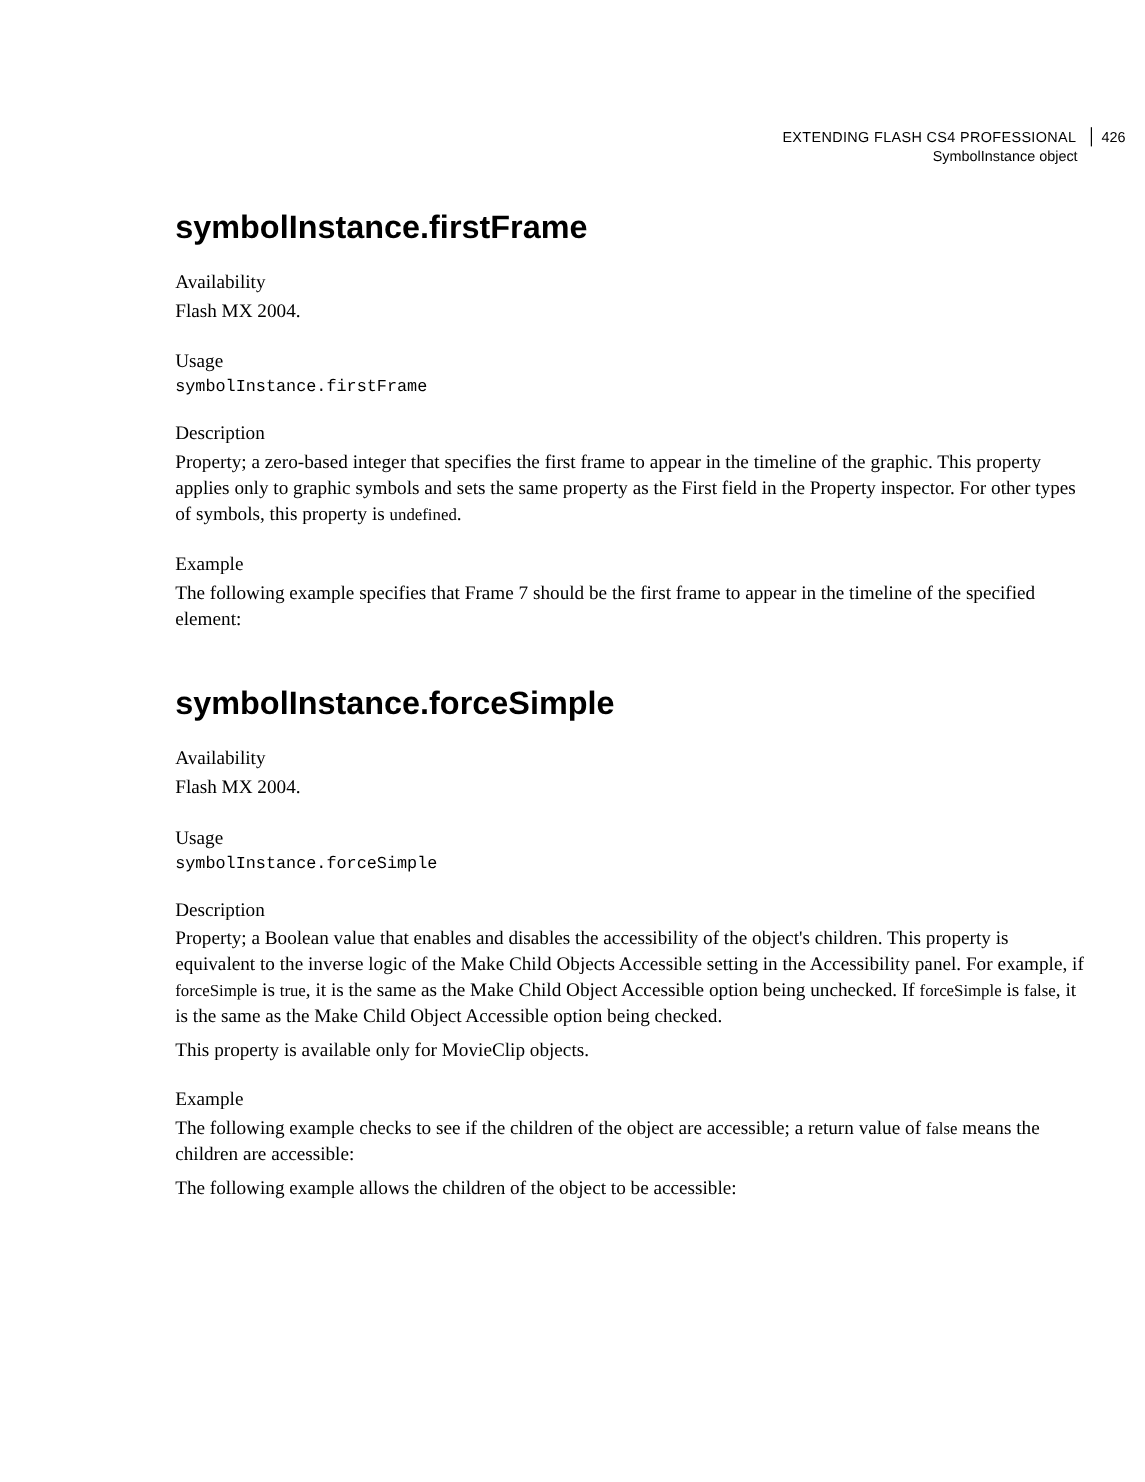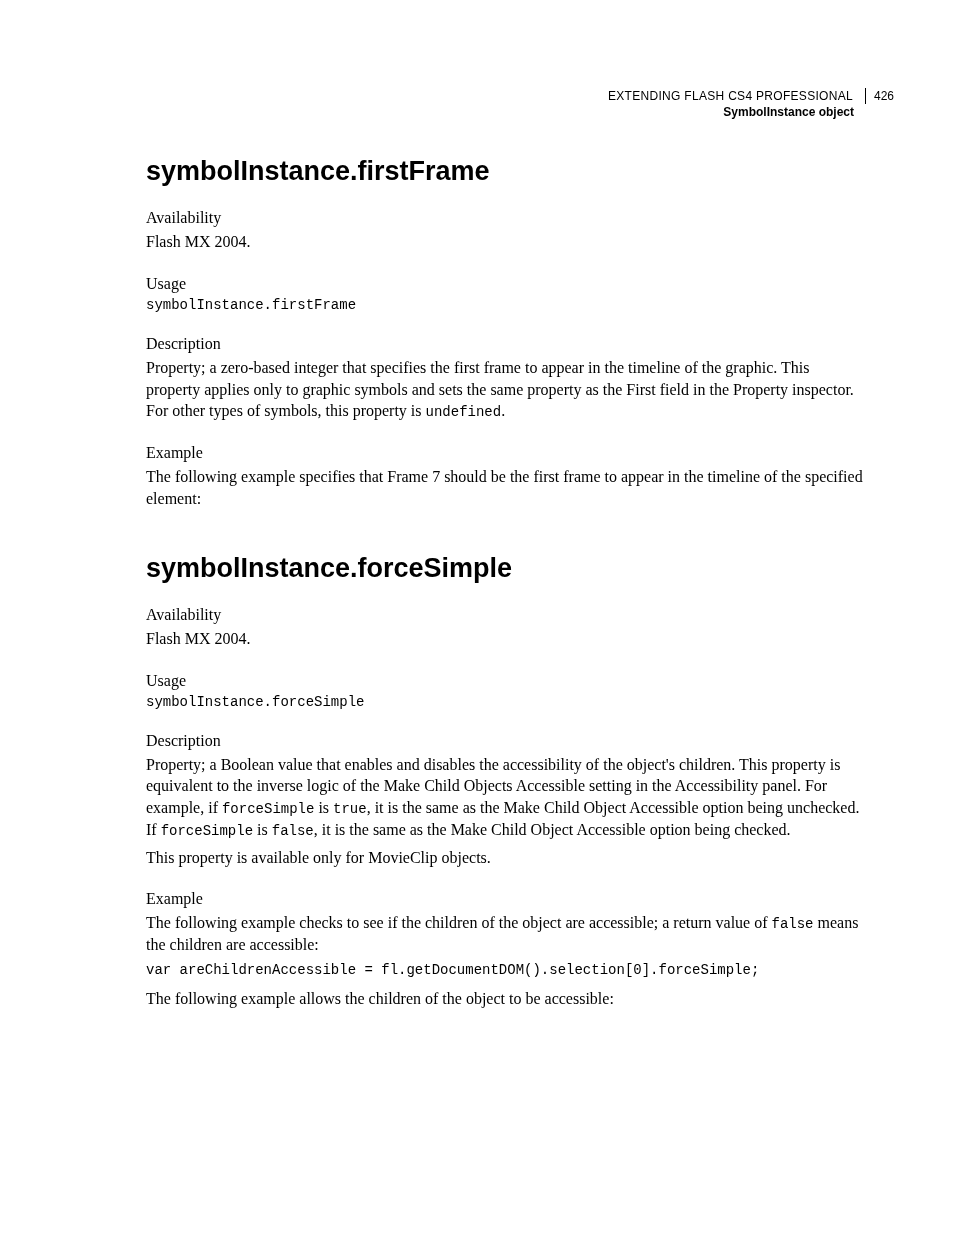--- a/index.html
+++ b/index.html
@@ -4,22 +4,23 @@
 <style>
   body {
     margin: 0;
     padding: 0;
     background: #fff;
     font-family: "Minion Pro", "Times New Roman", Georgia, serif;
     color: #000;
     width: 954px;
   }
   .page {
-    padding: 88px 88px 60px 146px;
+    padding: 88px 44px 60px 146px;
     box-sizing: border-box;
+    margin-top: 18px;
   }
   .header {
     text-align: right;
     font-family: "Myriad Pro", "Helvetica Neue", Arial, sans-serif;
     font-size: 12px;
     margin-bottom: 36px;
     line-height: 1.35;
     position: relative;
   }
   .header-line1 {
@@ -28,21 +29,21 @@
     padding-right: 12px;
     border-right: 1px solid #000;
   }
   .header-page {
     font-weight: normal;
     position: absolute;
     right: -28px;
     top: 0;
   }
   .header-line2 {
-    font-weight: bold;
+    font-weight: normal;
     padding-right: 12px;
   }
   h1 {
     font-family: "Myriad Pro", "Helvetica Neue", Arial, sans-serif;
     font-weight: bold;
     font-size: 27px;
     margin: 24px 0 22px 0;
     color: #000;
   }
   h3 {
@@ -50,21 +51,21 @@
     font-weight: normal;
     font-size: 16px;
     margin: 22px 0 4px 0;
   }
   p {
     font-size: 16px;
     line-height: 1.35;
     margin: 2px 0 6px 0;
   }
   .code-inline {
-    font-family: Liberation Mono, monospace;
+    font-family: Liberation Serif, serif;
     font-size: 14px;
   }
   pre {
     font-family: "Courier New", Courier, monospace;
     font-size: 14px;
     margin: 4px 0 10px 0;
     white-space: pre-wrap;
   }
   .section-gap {
     margin-top: 44px;
@@ -109,16 +110,15 @@
   <h3>Description</h3>
   <p>
     <span>Property; a Boolean value that enables and disables the accessibility of the object's children. This property is equivalent to the inverse logic of the Make Child Objects Accessible setting in the Accessibility panel. For example, if </span><span class="code-inline">forceSimple</span><span> is </span><span class="code-inline">true</span><span>, it is the same as the Make Child Object Accessible option being unchecked. If </span><span class="code-inline">forceSimple</span><span> is </span><span class="code-inline">false</span><span>, it is the same as the Make Child Object Accessible option being checked.</span>
   </p>
   <p>This property is available only for MovieClip objects.</p>
 
   <h3>Example</h3>
   <p>
     <span>The following example checks to see if the children of the object are accessible; a return value of </span><span class="code-inline">false</span><span> means the children are accessible:</span>
   </p>
-  <pre>var areChildrenAccessible = fl.getDocumentDOM().selection[0].forceSimple;</pre>
   <p>The following example allows the children of the object to be accessible:</p>
 
 </div>
 
 </body></html>

